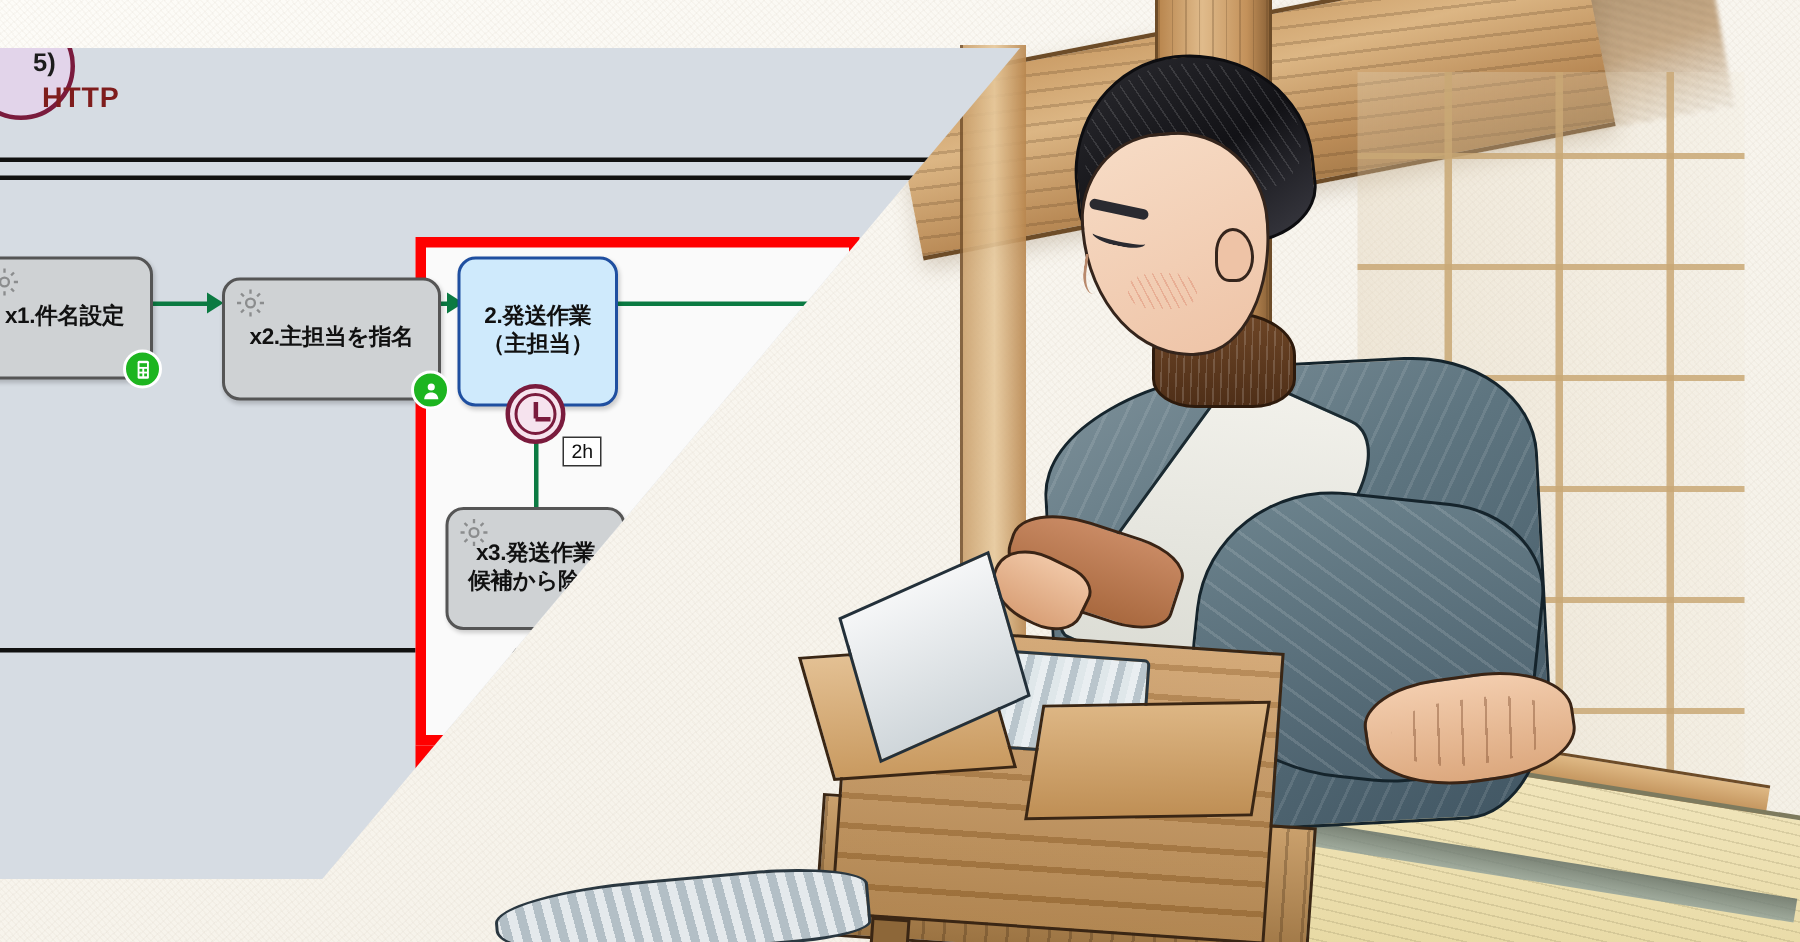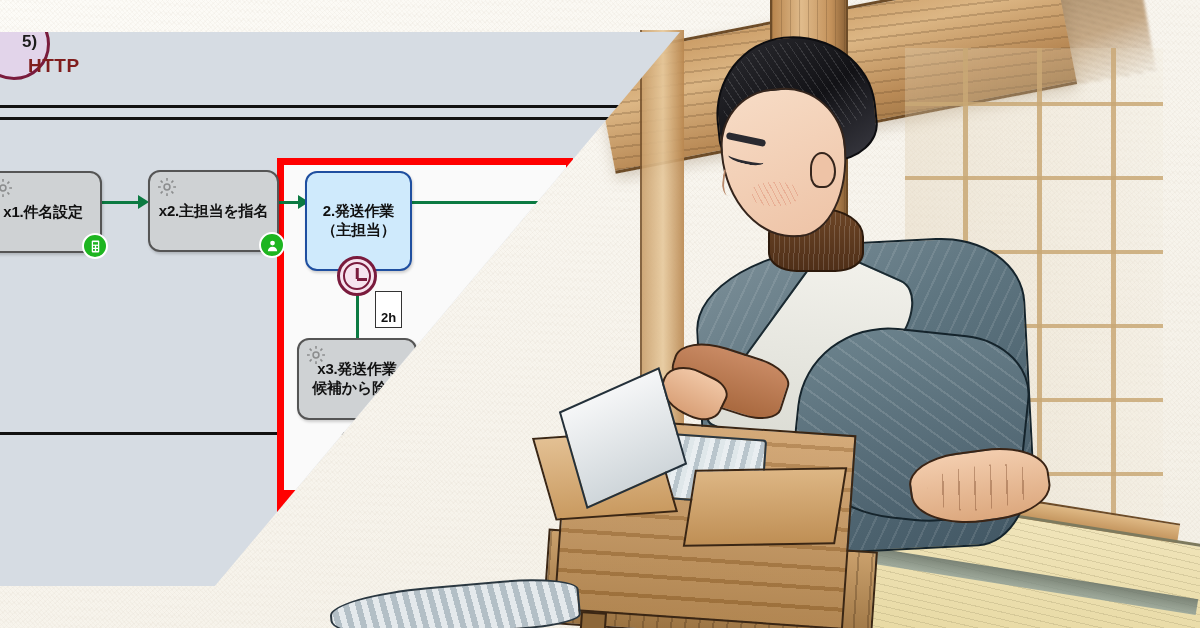--- a/index.html
+++ b/index.html
@@ -342,23 +342,23 @@
     border:3px solid #7a1b3d;
   }
   .timer::before{
     content:""; position:absolute; left:3px; top:3px; right:3px; bottom:3px;
     border-radius:50%; border:2.5px solid #7a1b3d;
   }
   .timer-hand-v{ position:absolute; left:50%; top:9px; width:2.5px; height:11px; background:#7a1b3d; transform:translateX(-50%); }
   .timer-hand-h{ position:absolute; left:50%; top:19px; width:10px; height:2.5px; background:#7a1b3d; }
   .twolab{
     position:absolute; left:375px; top:259px;
-    padding:18px 5px 2px;
+    padding:1px 5px 2px;
     border:1.5px solid #333; background:#fff;
-    font-size:13px; font-weight:700; color:#111;
+    font-size:13px; font-weight:400; color:#111;
   }
 
   
   .gateway{
     position:absolute; left:612px; top:178px; width:46px; height:46px;
     transform: rotate(45deg);
     border:2.5px solid #0b7a42; background:#dfeee6;
   }
   .gateway::after{
     content:""; position:absolute; left:5px; top:5px; right:5px; bottom:5px;
@@ -464,21 +464,21 @@
             <rect x="6" y="2.5" width="12" height="19" rx="1.6"></rect>
             <rect x="8" y="5" width="8" height="4" fill="#1db520"></rect>
             <rect x="8" y="11" width="3" height="3" fill="#1db520"></rect>
             <rect x="13" y="11" width="3" height="3" fill="#1db520"></rect>
             <rect x="8" y="16" width="3" height="3" fill="#1db520"></rect>
             <rect x="13" y="16" width="3" height="3" fill="#1db520"></rect>
           </svg>
       </span>
     </div>
 
-    <div class="task" style="left:148px; top:138px; width:131px; height:82px;">
+    <div class="task" style="left:148px; top:153px; width:146px; height:82px;">
       <span class="gear">
         <svg viewBox="0 0 24 24" fill="none" stroke="#555" stroke-width="1.7">
           <circle cx="12" cy="12" r="3.2"></circle>
           <path d="M12 2.2v3M12 18.8v3M2.2 12h3M18.8 12h3M5.1 5.1l2.1 2.1M16.8 16.8l2.1 2.1M18.9 5.1l-2.1 2.1M7.2 16.8l-2.1 2.1"></path>
         </svg>
       </span>
       <div class="tlabel">x2.主担当を指名</div>
       <span class="badge">
         <svg viewBox="0 0 24 24" fill="#fff">
             <circle cx="12" cy="8" r="3.8"></circle>

